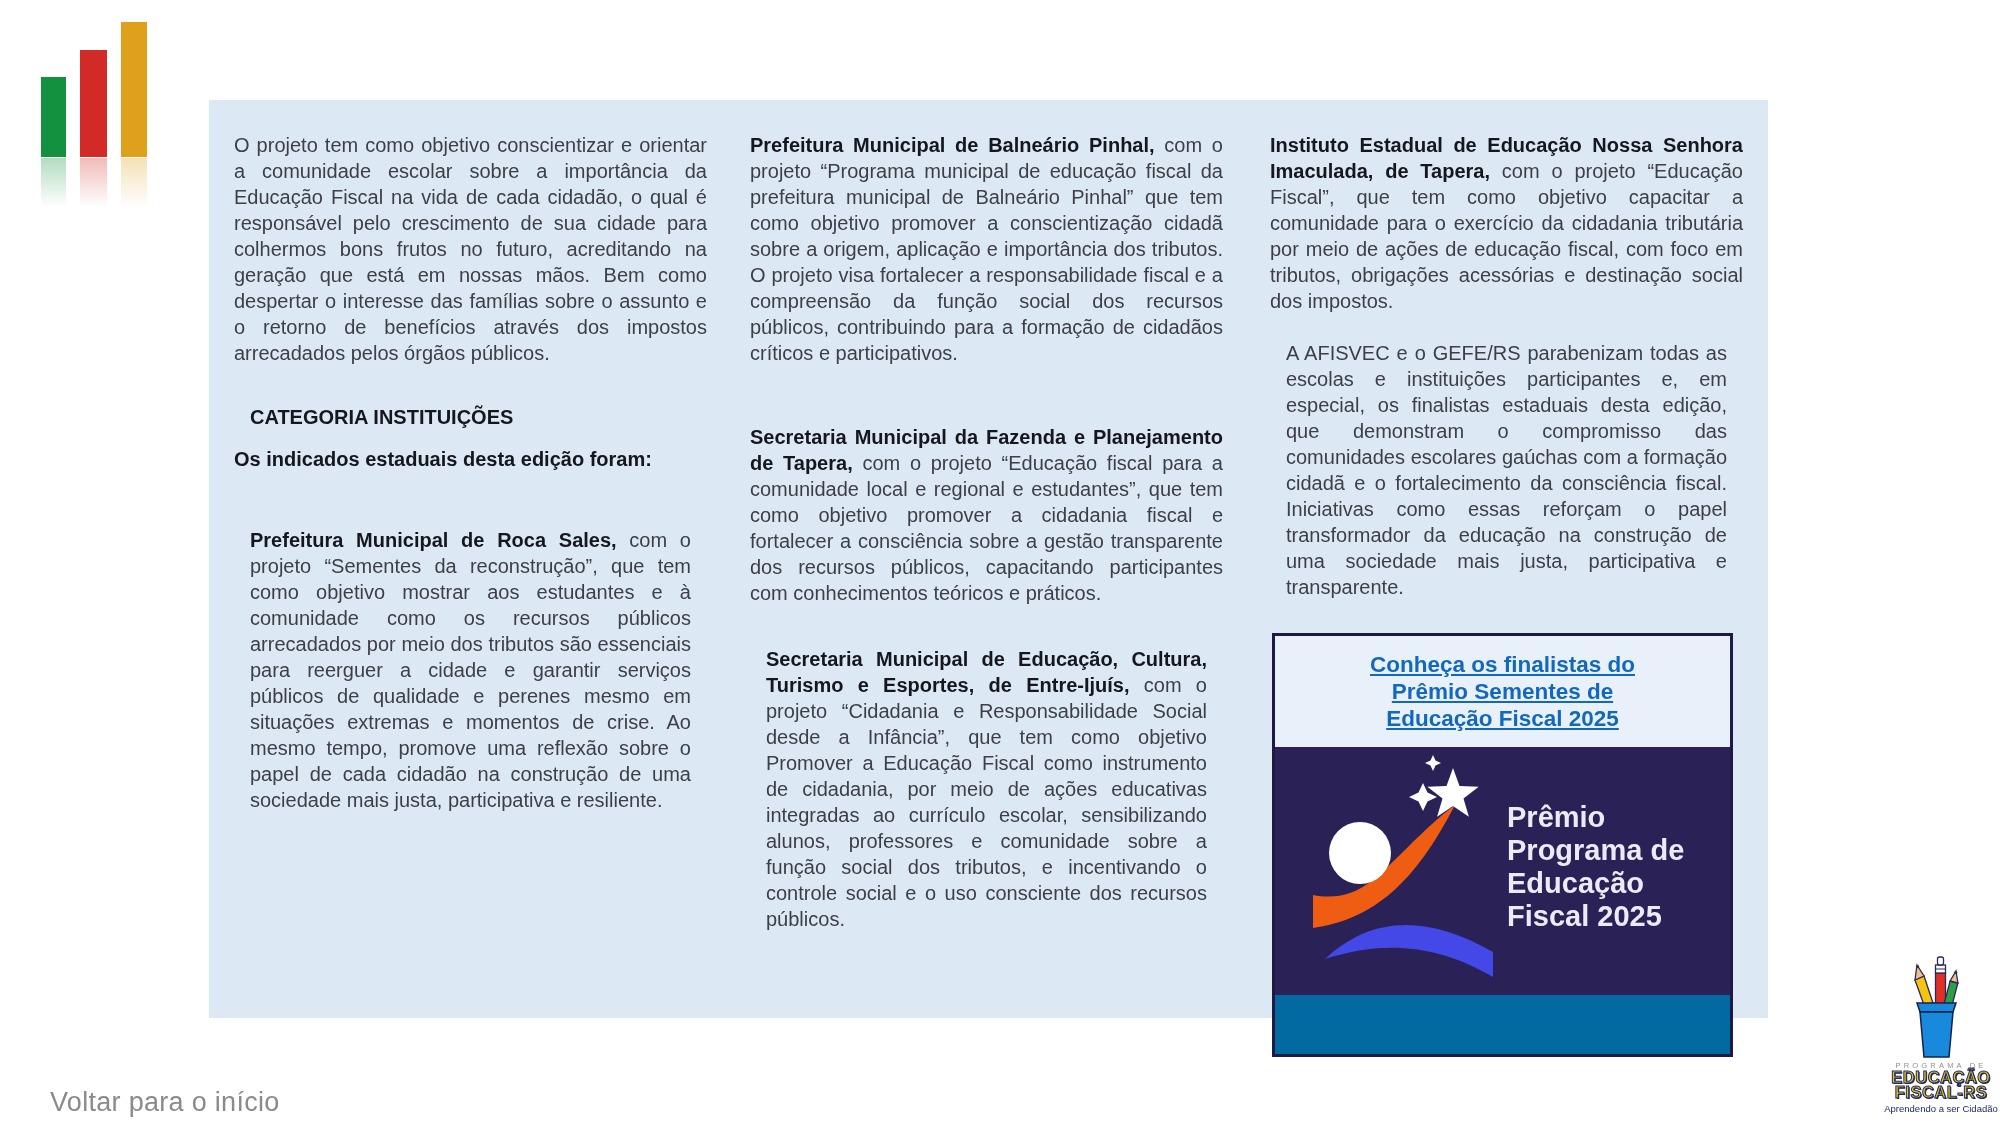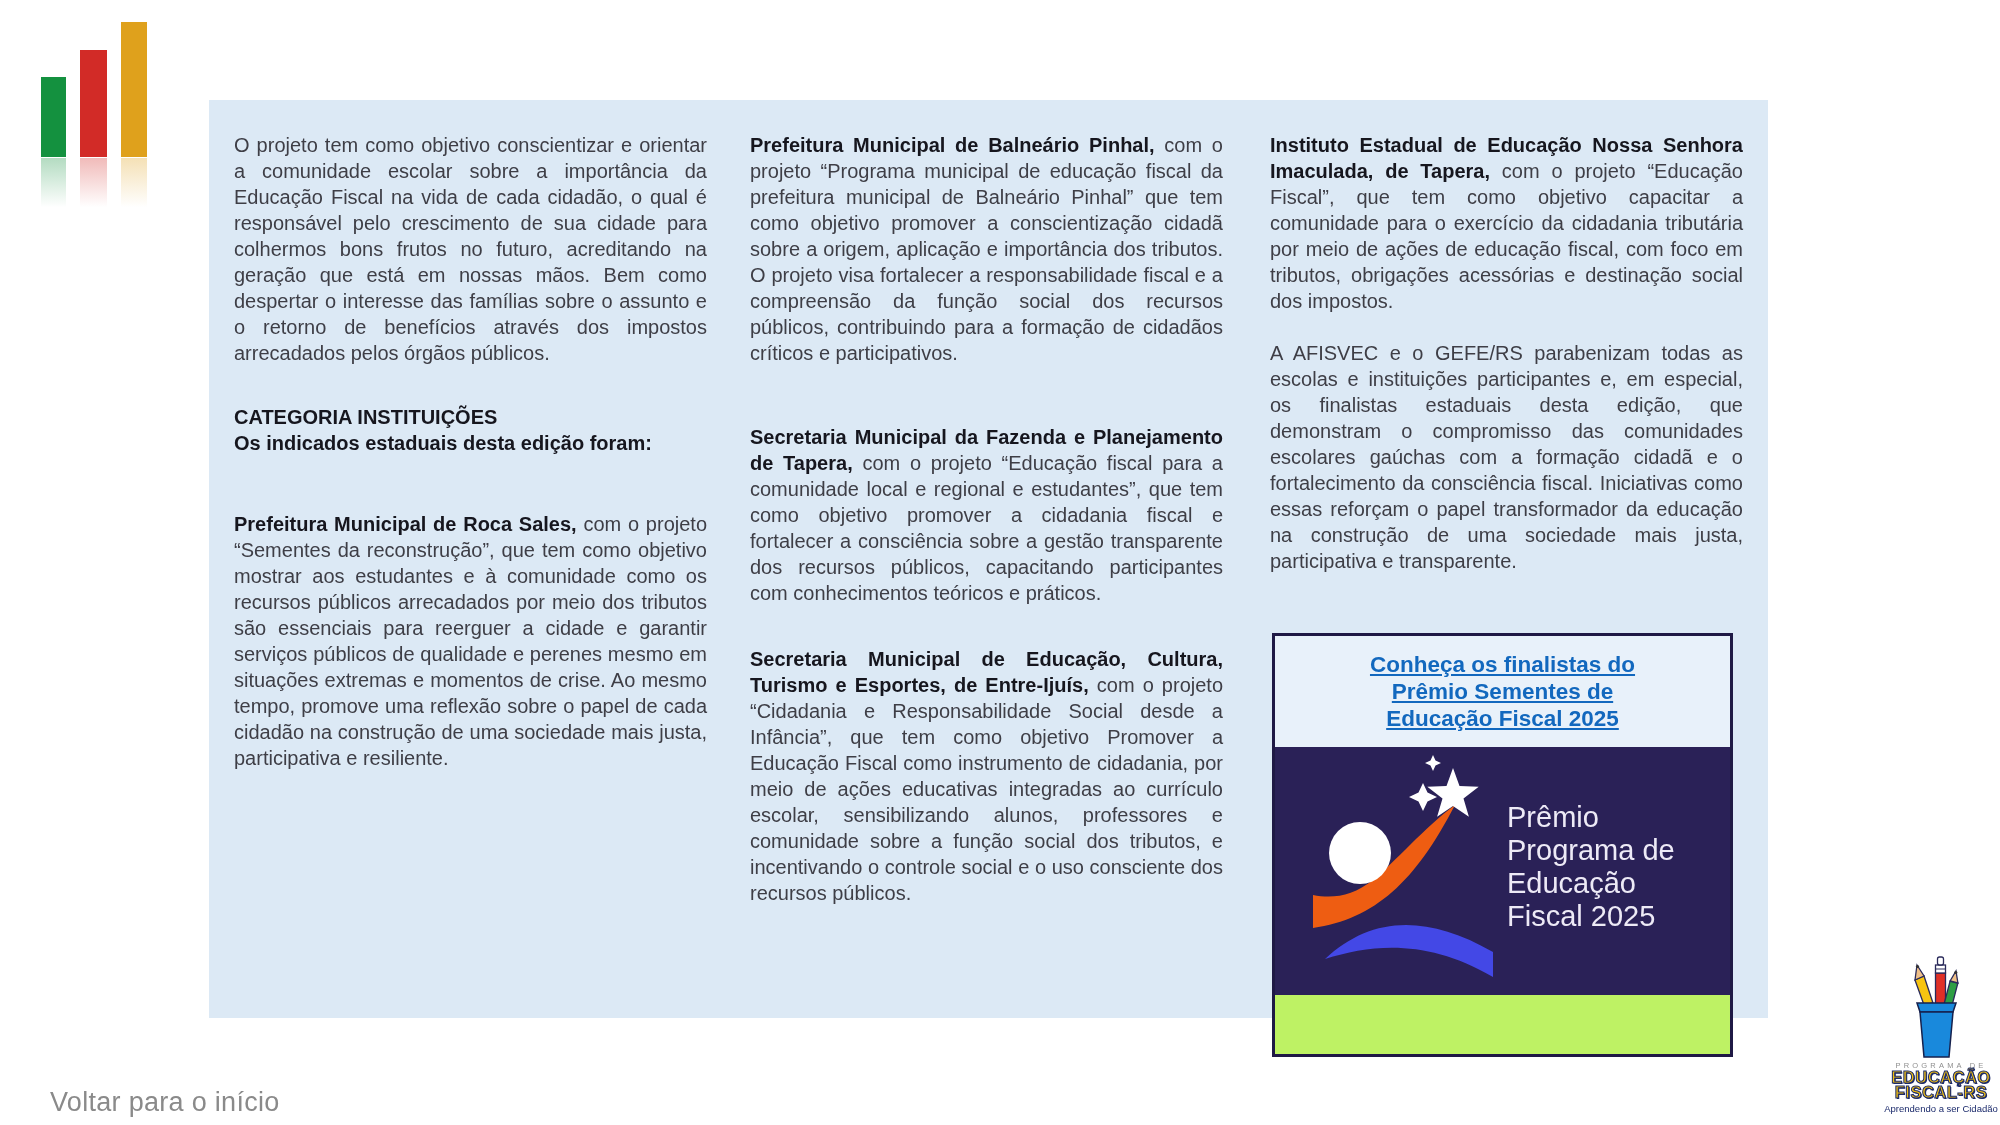--- a/index.html
+++ b/index.html
@@ -14,39 +14,39 @@
   .bar-green{left:0;top:55px;width:25px;height:80px;background:#14913F;}
   .bar-red{left:39px;top:28px;width:27px;height:107px;background:#D22B27;}
   .bar-gold{left:80px;top:0;width:26px;height:135px;background:#DFA11C;}
   .refl{position:absolute;top:136px;height:58px;}
   .refl-green{left:0;width:25px;background:linear-gradient(to bottom,rgba(20,145,63,.32),rgba(20,145,63,0) 85%);}
   .refl-red{left:39px;width:27px;background:linear-gradient(to bottom,rgba(210,43,39,.32),rgba(210,43,39,0) 85%);}
   .refl-gold{left:80px;width:26px;background:linear-gradient(to bottom,rgba(223,161,28,.32),rgba(223,161,28,0) 85%);}
   
   .panel{position:absolute;left:209px;top:100px;width:1559px;height:918px;background:#DCE9F5;}
   .col{position:absolute;top:32px;width:473px;font-size:20px;line-height:26px;color:#3E3E46;text-align:justify;}
-  .col p{margin:0;}
+  .col p{margin:16px;}
   .col b{color:#16161E;}
   .col-1{left:25px;}
   .col-2{left:541px;}
   .col-3{left:1061px;}
   .c1-b0{margin:0 0 20px 0 !important;}
   .c1-b1{margin:0 0 38px 0 !important;}
   .c1-b3{margin:0 0 55px 0 !important;}
   .c2-b0{margin:0 0 58px 0 !important;}
   .c2-b1{margin:0 0 40px 0 !important;}
   .c3-b0{margin:0 0 26px 0 !important;}
   
   .fin-box{position:absolute;left:1063px;top:533px;width:461px;height:424px;
-    border:3px solid #1F1945;box-sizing:border-box;background:#bef264;}
+    border:3px solid #1F1945;box-sizing:border-box;background:#0369a1;}
   .fin-header{height:111px;background:#E8F1FA;display:flex;align-items:center;justify-content:center;}
   .fin-link{font-weight:bold;font-size:22.5px;line-height:27px;color:#1268BE;
     text-decoration:underline;text-align:center;cursor:pointer;}
   .fin-link .line{display:block;}
-  .fin-banner{position:relative;height:248px;background:#2A2157;overflow:hidden;}
+  .fin-banner{position:relative;height:248px;background:#2A2157;overflow:hidden;font-weight:bold;}
   .banner-svg{position:absolute;left:0;top:0;}
   .banner-text{position:absolute;left:232px;top:54px;color:#EDEAF6;font-size:29px;line-height:33px;}
   
   .back-link{position:absolute;left:18px;top:1087px;font-size:27px;color:#8A8A8A;
     text-decoration:none;cursor:pointer;letter-spacing:.3px;margin-left:32px;}
   
   .prog-logo{position:absolute;left:1878px;top:953px;width:126px;text-align:center;}
   .prog-logo .cup{display:block;margin:0 auto;}
   .fl-program{font-size:7.5px;letter-spacing:3.2px;color:#8F8F8F;margin-top:2px;white-space:nowrap;}
   .fl-title{font-size:16.5px;font-weight:bold;color:#F2C010;line-height:15px;

